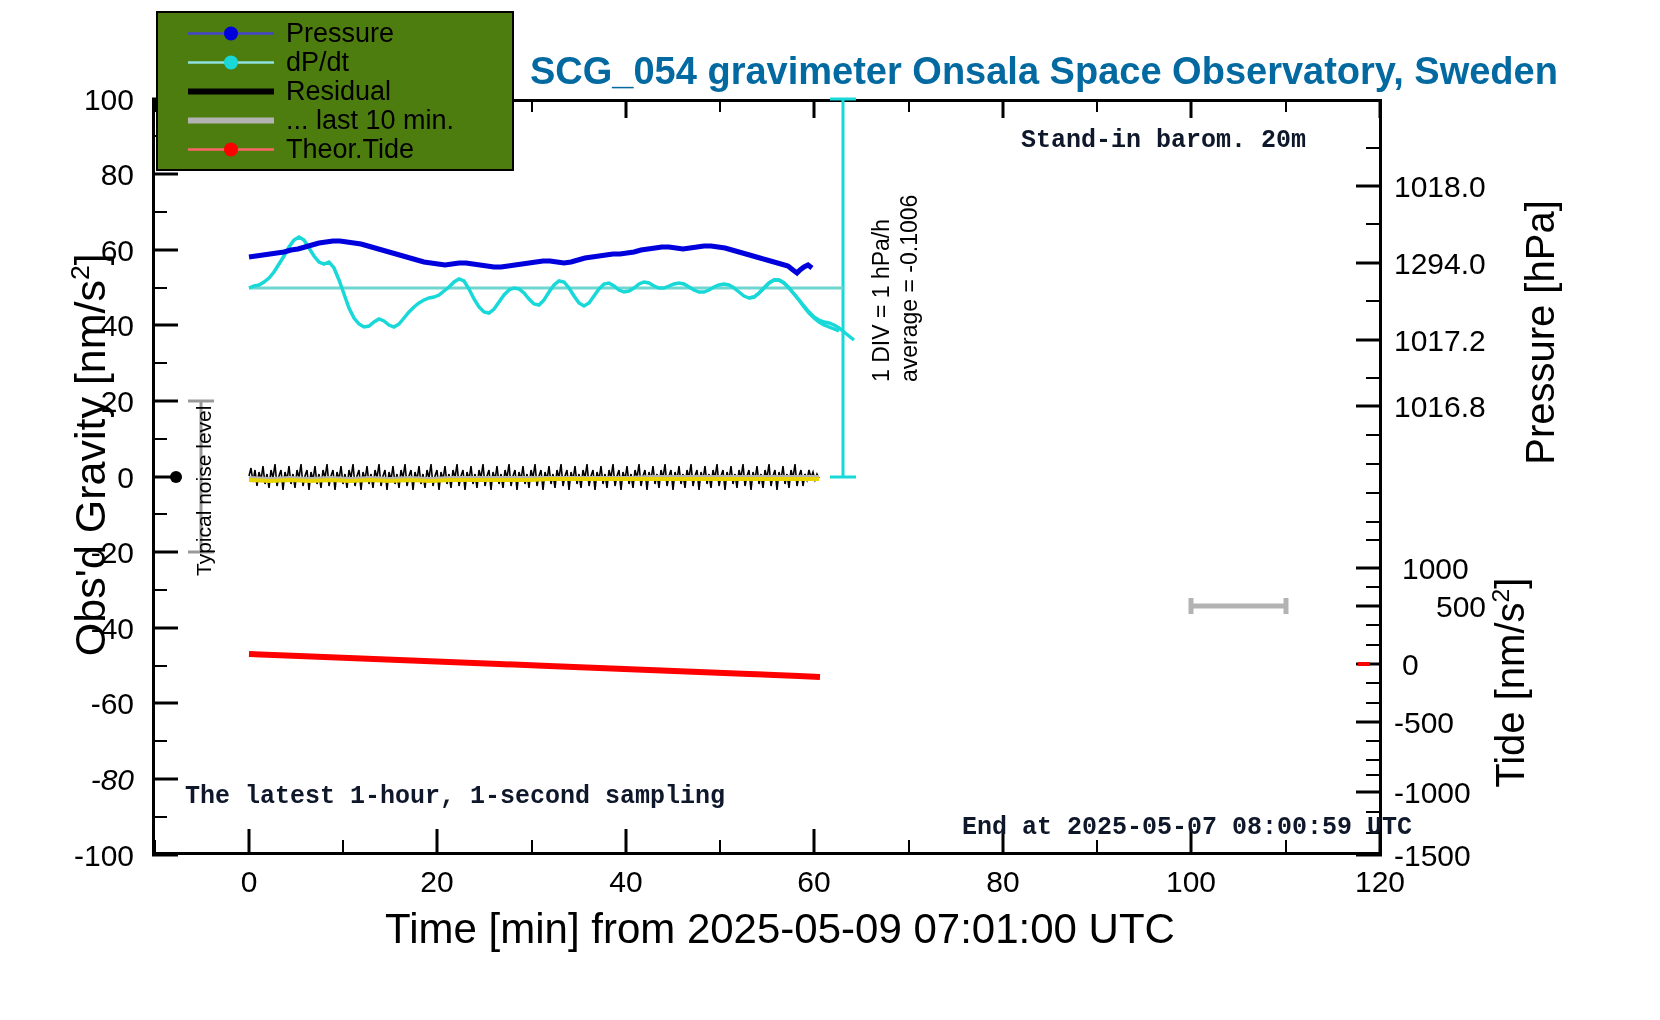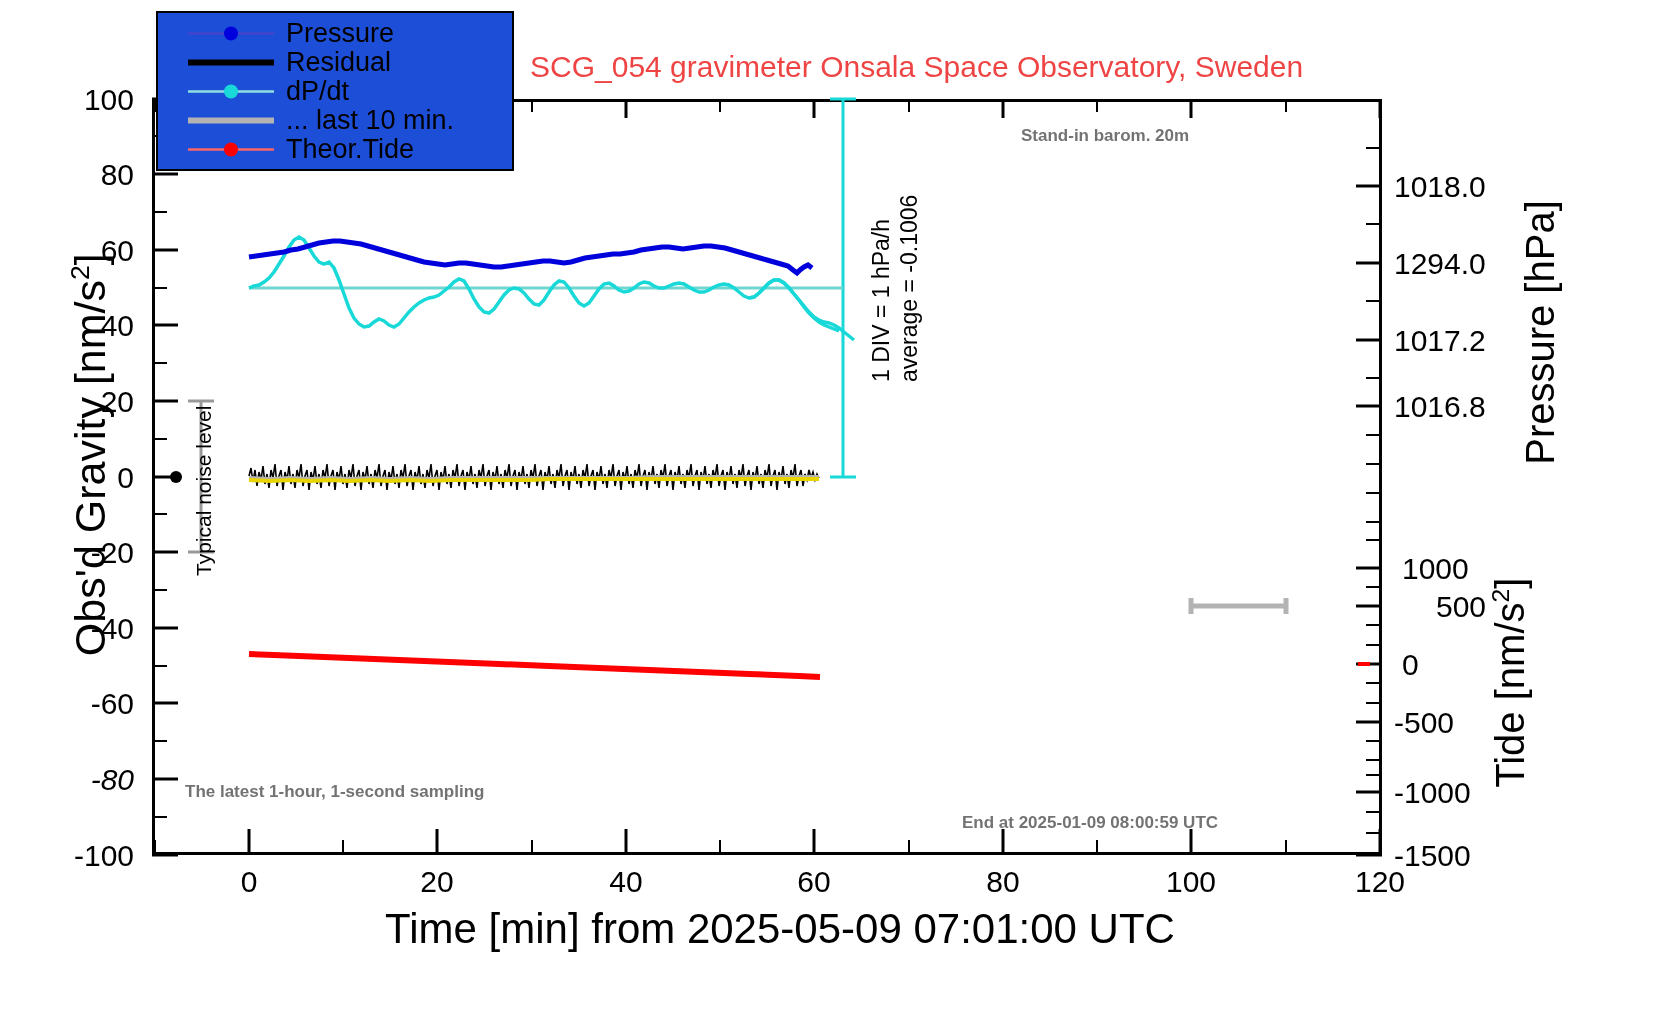--- a/index.html
+++ b/index.html
@@ -35,30 +35,30 @@
 
   
   .frame{position:absolute;left:152px;top:99px;width:1230px;height:756px;
          border:3px solid #000;box-sizing:border-box;background:#fff;}
 
   svg{display:block;}
 
   
   .legend{
     position:absolute;left:156px;top:11px;width:358px;height:160px;
-    border:2px solid #000;background:#1d4ed8;box-sizing:border-box;
+    border:2px solid #000;background:#4d7c0f;box-sizing:border-box;
     padding:6px 0 0 0; z-index:40;
   }
   .lrow{display:flex;align-items:center;height:29px;margin:0;}
   .lsym{width:90px;height:29px;flex:0 0 90px;margin-left:28px;}
   .ltxt{font-size:27px;color:#000;margin-left:10px;white-space:nowrap;}
 
   
-  .ann{position:absolute;font-size:17px;font-weight:bold;color:#737373;white-space:nowrap;}
-  .ann-title{position:absolute;font-size:30px;font-weight:normal;color:#ef4444;white-space:nowrap;
+  .ann{position:absolute;font-size:25px;font-weight:bold;color:#0f172a;white-space:nowrap;font-family:Liberation Mono, monospace;}
+  .ann-title{position:absolute;font-size:38px;font-weight:bold;color:#0369a1;white-space:nowrap;
              left:530px;top:50px;}
   .rot-ann{
     position:absolute;font-size:23px;color:#000;white-space:nowrap;
     transform:rotate(-90deg);transform-origin:left top;
   }
   .noise-lab{
     position:absolute;font-size:21px;color:#000;white-space:nowrap;
     transform:rotate(-90deg);transform-origin:left top;
   }
 </style>
@@ -304,54 +304,54 @@
   <div class="ylab-r2">
     <span>Tide [nm/s</span><span class="sup">2</span><span>]</span>
   </div>
 
   <div class="xlab">Time [min] from 2025-05-09 07:01:00 UTC</div>
 
   <div class="ann-title">SCG_054 gravimeter Onsala Space Observatory, Sweden</div>
 
   <div class="ann" style="left:1021px;top:126px;">Stand-in barom. 20m</div>
   <div class="ann" style="left:185px;top:782px;">The latest 1-hour, 1-second sampling</div>
-  <div class="ann" style="left:962px;top:813px;">End at 2025-01-09 08:00:59 UTC</div>
+  <div class="ann" style="left:962px;top:813px;">End at 2025-05-07 08:00:59 UTC</div>
 
   <div class="rot-ann" style="left:868px;top:382px;">1 DIV = 1 hPa/h</div>
   <div class="rot-ann" style="left:896px;top:382px;">average = -0.1006</div>
 
   <div class="noise-lab" style="left:192px;top:576px;">Typical noise level</div>
 
   <div class="legend">
 
     <div class="lrow">
       <svg class="lsym" viewBox="0 0 90 29">
         <line x1="2" y1="14.5" x2="88" y2="14.5" stroke="#4444cc" stroke-width="2.5"></line>
         <circle cx="45" cy="14.5" r="7" fill="#0000dd"></circle>
       </svg>
       <span class="ltxt">Pressure</span>
     </div>
 
     <div class="lrow">
       <svg class="lsym" viewBox="0 0 90 29">
-        <line x1="2" y1="14.5" x2="88" y2="14.5" stroke="#000000" stroke-width="6"></line>
-      </svg>
-      <span class="ltxt">Residual</span>
-    </div>
-
-    <div class="lrow">
-      <svg class="lsym" viewBox="0 0 90 29">
         <line x1="2" y1="14.5" x2="88" y2="14.5" stroke="#8fe0e0" stroke-width="2.5"></line>
         <circle cx="45" cy="14.5" r="7" fill="#18d8d8"></circle>
       </svg>
       <span class="ltxt">dP/dt</span>
     </div>
 
     <div class="lrow">
       <svg class="lsym" viewBox="0 0 90 29">
+        <line x1="2" y1="14.5" x2="88" y2="14.5" stroke="#000000" stroke-width="6"></line>
+      </svg>
+      <span class="ltxt">Residual</span>
+    </div>
+
+    <div class="lrow">
+      <svg class="lsym" viewBox="0 0 90 29">
         <line x1="2" y1="14.5" x2="88" y2="14.5" stroke="#b3b3b3" stroke-width="6"></line>
       </svg>
       <span class="ltxt">... last 10 min.</span>
     </div>
 
     <div class="lrow">
       <svg class="lsym" viewBox="0 0 90 29">
         <line x1="2" y1="14.5" x2="88" y2="14.5" stroke="#ff6666" stroke-width="2.5"></line>
         <circle cx="45" cy="14.5" r="7" fill="#ff0000"></circle>
       </svg>

